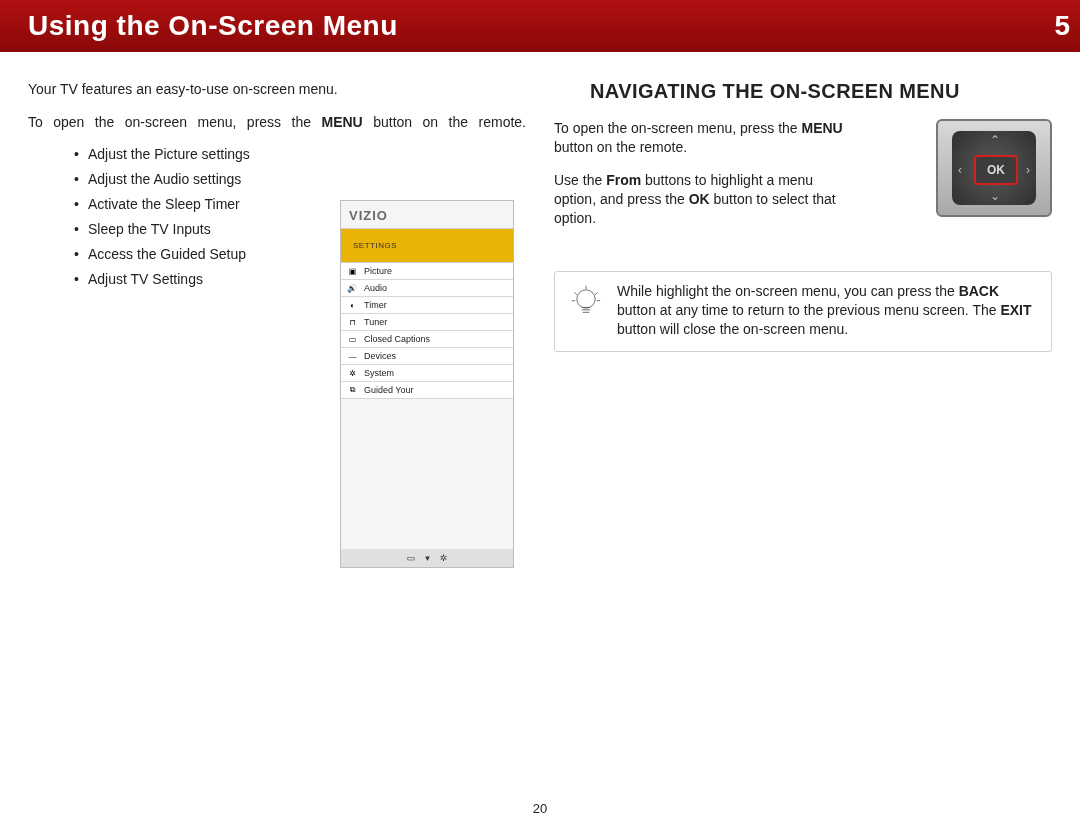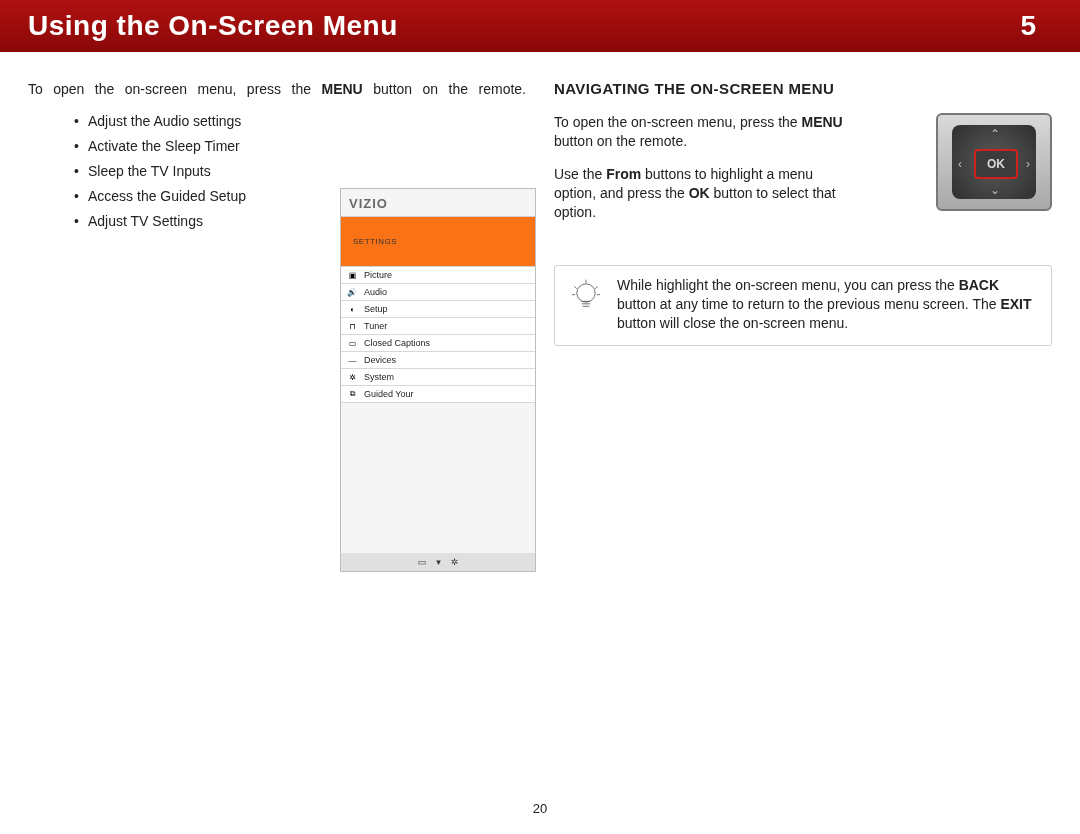--- a/index.html
+++ b/index.html
@@ -8,21 +8,21 @@
     height: 834px;
     font-family: "Helvetica Neue", Helvetica, Arial, sans-serif;
     font-size: 14px;
     color: #222;
     position: relative;
     background: #fff;
   }
   .banner {
     background: linear-gradient(to bottom, #b01010 0%, #8a0808 100%);
     color: #fff;
-    padding: 10px 44px 10px 28px;
+    padding: 10px 10px 10px 28px;
     display: flex;
     justify-content: space-between;
     align-items: flex-start;
     font-weight: 600;
   }
   .banner-title { font-size: 28px; letter-spacing: 0.5px; }
   .banner-num   { font-size: 28px; text-align: right; }
   .content {
     display: flex;
     padding: 28px 28px 0 28px;
@@ -30,40 +30,40 @@
   }
   .col { flex: 1 1 0; position: relative; }
   .col-left p { margin-bottom: 14px; line-height: 1.35; }
   .col-left .justify { text-align: justify; text-align-last: justify; }
   .bullets { margin-top: 4px; margin-left: 46px; }
   .bullets .item { margin-bottom: 9px; }
   .bullets .dot { display:inline-block; width:14px; }
   
   .menu-shot {
     position: absolute;
-    top: 108px;
+    top: 120px;
     left: 312px;
-    width: 196px;
+    width: 174px;
     border: 1px solid #bdbdbd;
     background: #f5f5f5;
     font-size: 9px;
   }
   .menu-shot .brand {
     font-family: Arial, sans-serif;
     letter-spacing: 1px;
     color: #6a6a6a;
     padding: 7px 8px 5px;
     font-size: 13px;
     font-weight: 600;
   }
   .menu-shot .hdr {
-    background: #f97316;
+    background: #eab308;
     border-top: 1px solid #d0d0d0;
     border-bottom: 1px solid #d0d0d0;
-    padding: 20px 12px;
+    padding: 12px 12px;
     font-size: 8px;
     letter-spacing: 0.5px;
     color: #333;
   }
   .menu-shot .row {
     background: #fff;
     border-bottom: 1px solid #d8d8d8;
     padding: 3px 6px 3px 6px;
     display: flex;
     align-items: center;
@@ -77,22 +77,23 @@
   .menu-shot .filler { height: 150px; background:#f5f5f5; }
   .menu-shot .footer {
     height: 18px; background:#e0e0e0;
     display:flex; align-items:center; justify-content:center; gap:10px;
     font-size:9px; color:#333;
   }
   
   .heading2 {
     font-weight: 800;
     letter-spacing: 0.4px;
-    font-size: 15px;
+    font-size: 20px;
     margin-bottom: 16px;
+    margin-left: 36px;
   }
   .col-right .para-area {
     display: flex;
     gap: 20px;
   }
   .col-right .paras { flex: 1; }
   .col-right .paras p { line-height: 1.35; margin-bottom: 14px; max-width: 300px; }
   .remote-img {
     width: 116px; height: 98px;
     background: linear-gradient(to bottom, #d9d9d9 0%, #a8a8a8 100%);
@@ -143,45 +144,47 @@
 <body>
 
 <div class="banner">
   <div class="banner-title">Using the On-Screen Menu</div>
   <div class="banner-num">5</div>
 </div>
 
 <div class="content">
 
   <div class="col col-left">
+    <p>Your TV features an easy-to-use on-screen menu.</p>
     <p class="justify">
       <span>To open the on-screen menu, press the </span><b>MENU</b><span> button on the remote.</span>
     </p>
     <div class="bullets">
+      <div class="item"><span class="dot">•</span><span>Adjust the Picture settings</span></div>
       <div class="item"><span class="dot">•</span><span>Adjust the Audio settings</span></div>
       <div class="item"><span class="dot">•</span><span>Activate the Sleep Timer</span></div>
       <div class="item"><span class="dot">•</span><span>Sleep the TV Inputs</span></div>
       <div class="item"><span class="dot">•</span><span>Access the Guided Setup</span></div>
       <div class="item"><span class="dot">•</span><span>Adjust TV Settings</span></div>
     </div>
 
     <div class="menu-shot">
       <div class="brand">VIZIO</div>
       <div class="hdr">SETTINGS</div>
       <div class="row">
           <span class="ic">▣</span>
           <span>Picture</span>
         </div>
       <div class="row">
           <span class="ic">🔊</span>
           <span>Audio</span>
         </div>
       <div class="row">
           <span class="ic">◐</span>
-          <span>Setup</span>
+          <span>Timer</span>
         </div>
       <div class="row">
           <span class="ic">⊓</span>
           <span>Tuner</span>
         </div>
       <div class="row">
           <span class="ic">▭</span>
           <span>Closed Captions</span>
         </div>
       <div class="row">

